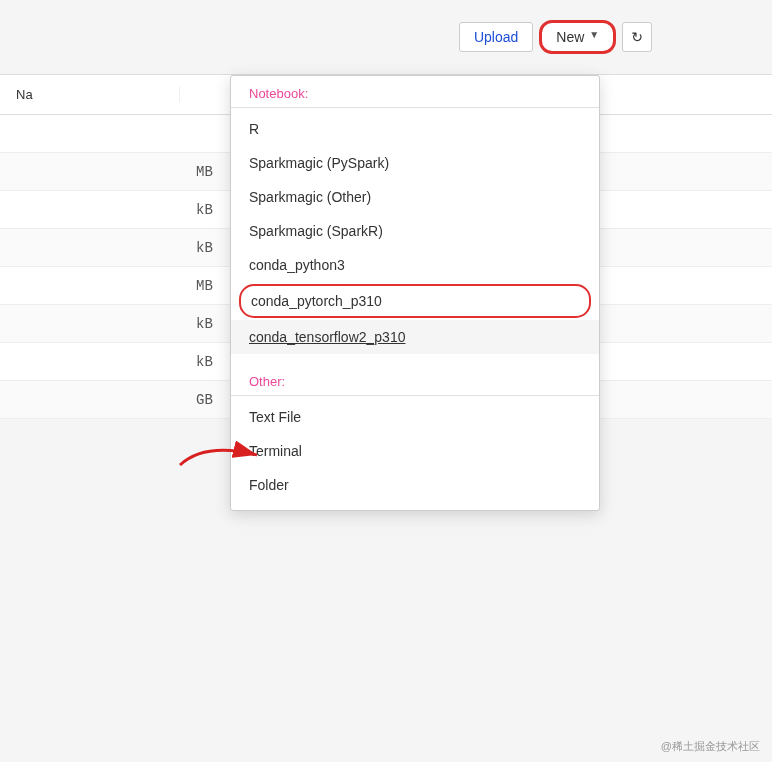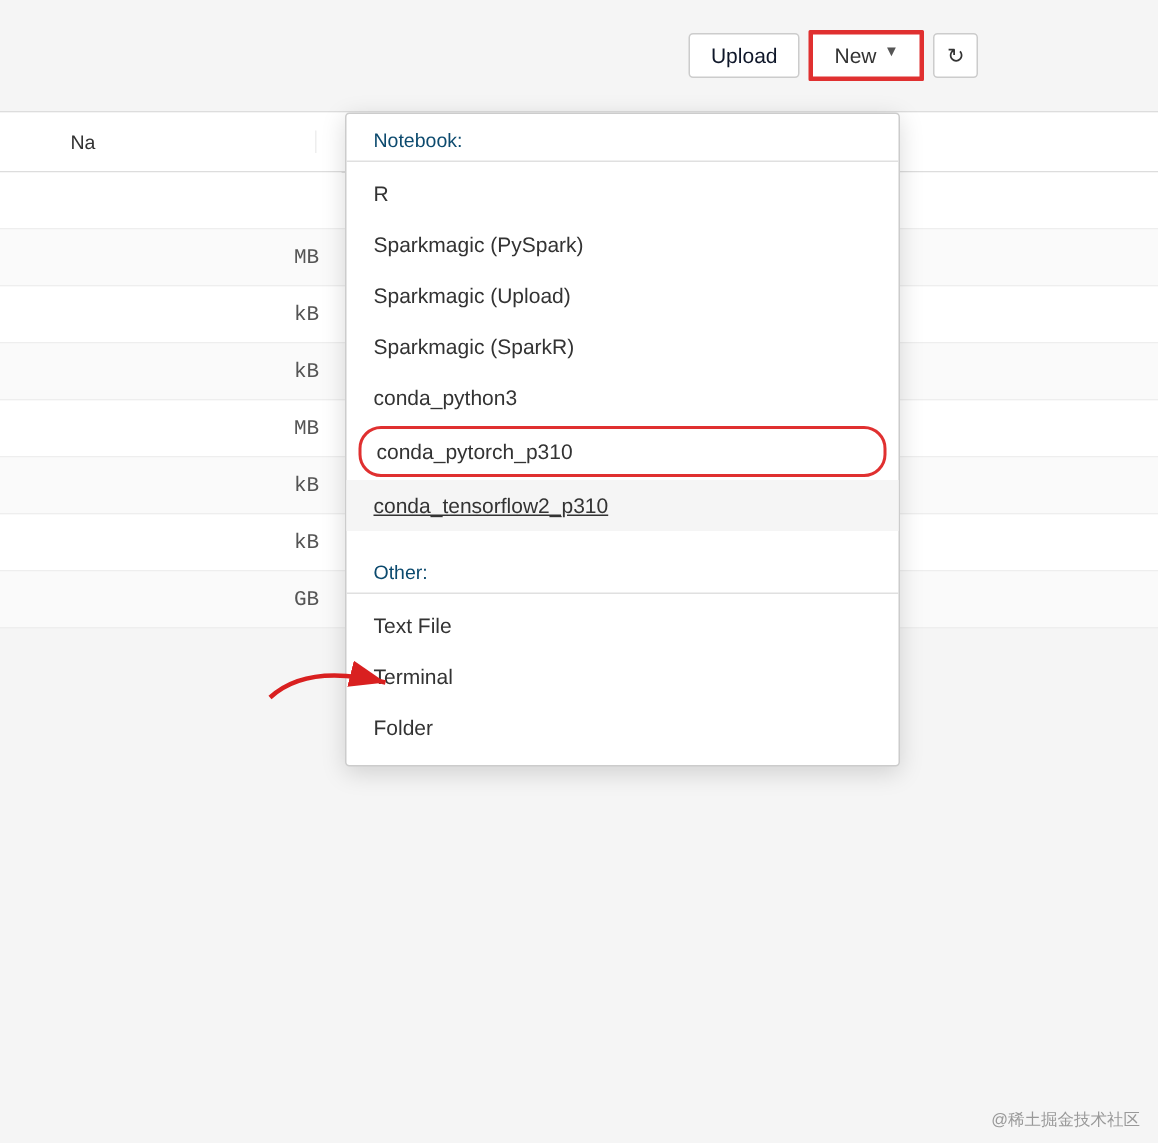--- a/index.html
+++ b/index.html
@@ -35,28 +35,28 @@
       border-bottom: 1px solid #ddd;
     }
 
     .upload-btn {
       padding: 6px 14px;
       background: #fff;
       border: 1px solid #ccc;
       border-radius: 3px;
       font-size: 14px;
       cursor: pointer;
-      color: #0f172a;
+      color: #1d4ed8;
     }
 
     .new-btn {
       padding: 6px 14px;
       background: #fff;
       border: 3px solid #e03030;
-      border-radius: 1px;
+      border-radius: 13px;
       font-size: 14px;
       cursor: pointer;
       color: #333;
       display: flex;
       align-items: flex-start;
       gap: 5px;
     }
 
     .new-btn .arrow {
       font-size: 10px;
@@ -77,21 +77,20 @@
     .table-header {
       position: absolute;
       top: 75px;
       left: 0;
       right: 0;
       height: 40px;
       background: #fff;
       border-bottom: 1px solid #ddd;
       display: flex;
       align-items: center;
-      padding-left: 31px;
     }
 
     .th-name {
       padding: 0 16px;
       font-size: 13px;
       color: #333;
       width: 180px;
       border-right: 1px solid #eee;
     }
 
@@ -143,21 +142,21 @@
       background: #fff;
       border: 1px solid #ccc;
       border-radius: 3px;
       box-shadow: 0 4px 16px rgba(0,0,0,0.15);
       z-index: 100;
     }
 
     .dropdown-section-label {
       padding: 10px 18px 6px;
       font-size: 13px;
-      color: #0c4a6e;
+      color: #ec4899;
     }
 
     .dropdown-divider {
       height: 1px;
       background: #e0e0e0;
       margin: 0 0 4px 0;
     }
 
     .dropdown-item {
       padding: 9px 18px;
@@ -260,21 +259,21 @@
   <div class="dropdown-section-label">Notebook:</div>
   <div class="dropdown-divider"></div>
 
   <div class="dropdown-item">
     <span>R</span>
   </div>
   <div class="dropdown-item">
     <span>Sparkmagic (PySpark)</span>
   </div>
   <div class="dropdown-item">
-    <span>Sparkmagic (Upload)</span>
+    <span>Sparkmagic (Other)</span>
   </div>
   <div class="dropdown-item">
     <span>Sparkmagic (SparkR)</span>
   </div>
   <div class="dropdown-item">
     <span>conda_python3</span>
   </div>
   <div class="dropdown-item highlighted">
     <span>conda_pytorch_p310</span>
   </div>

